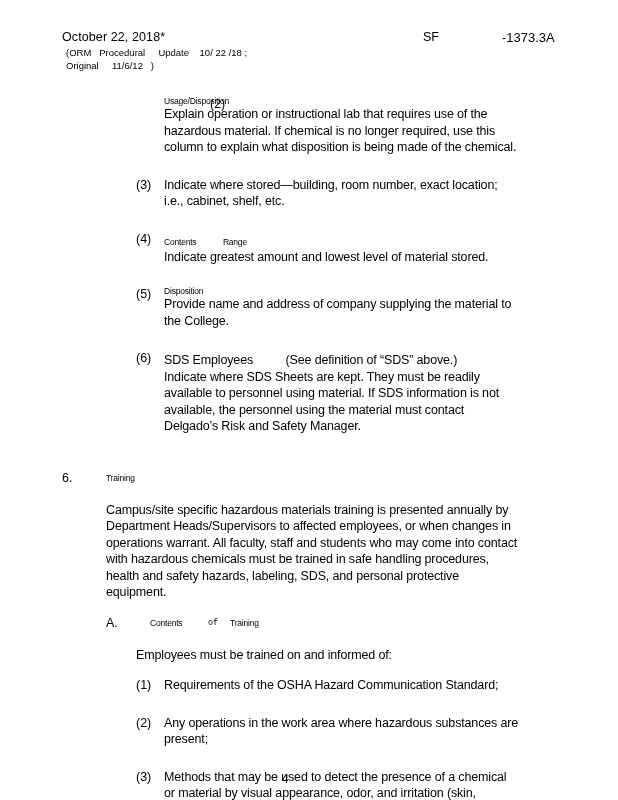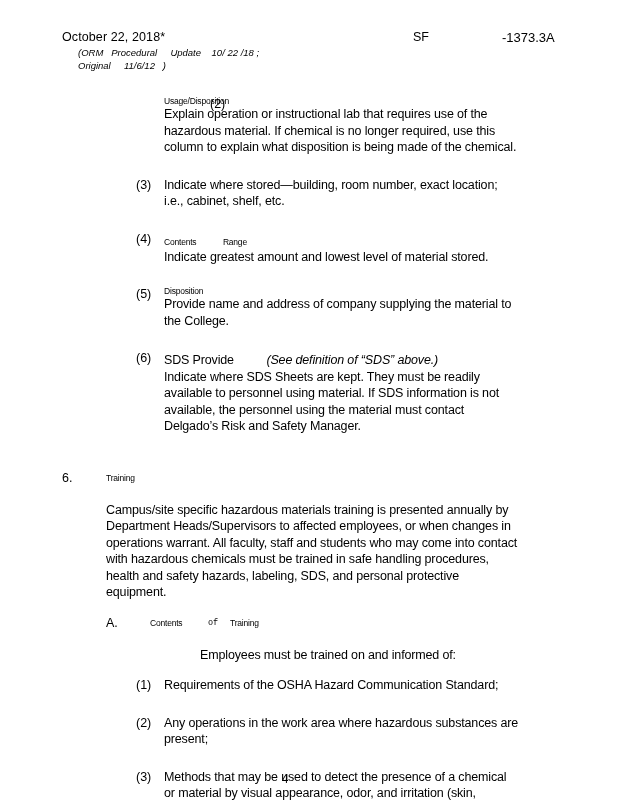--- a/index.html
+++ b/index.html
@@ -29,36 +29,35 @@
   }
   .hdr-date {
     position: absolute;
     left: 0;
     top: 0;
     font-size: 12.5px;
     letter-spacing: 0.1px;
   }
   .hdr-sf {
     position: absolute;
-    left: 351px;
+    left: 361px;
     top: 0;
     font-size: 12.5px;
   }
   .hdr-num {
     position: absolute;
     left: 440px;
     top: 0;
     font-size: 13px;
   }
   .hdr-sub {
     position: absolute;
-    left: 16px;
+    left: 4px;
     top: 16px;
     font-size: 9.5px;
-    font-style: italic;
     line-height: 13px;
     white-space: pre;
   }
   
   .block {
     position: relative;
     margin-bottom: 0;
   }
   .num-item {
     position: relative;
@@ -153,22 +152,22 @@
       <div class="para">Provide name and address of company supplying the  material to the College.</div>
     </div>
   </div>
 
   <div class="spacer-sm"></div>
 
   <div class="num-item">
     <div class="marker" style="position:absolute; left:74px; top:0;">(6)</div>
     <div class="indent-2">
       <div class="row">
-        <span class="para">SDS Provide</span>
-        <span class="para" style="margin-left:28px;font-style:italic;">(See definition of “SDS” above.)</span>
+        <span class="para">SDS Employees</span>
+        <span class="para" style="margin-left:28px;">(See definition of “SDS” above.)</span>
       </div>
       <div class="para">Indicate where SDS  Sheets are kept.  They must be readily available to personnel using material.  If SDS information  is not available, the personnel using the material must contact Delgado’s Risk and Safety Manager.</div>
     </div>
   </div>
 
   <div class="spacer-lg"></div>
 
   <div class="block">
     <div class="row" style="position:relative; height:18px;">
       <span class="marker" style="position:absolute; left:0; top:0;">6.</span>
@@ -184,21 +183,21 @@
     <div class="block">
       <div class="row" style="position:relative; height:18px; margin-left:44px;">
         <span class="marker" style="position:absolute; left:0; top:0;">A.</span>
         <span class="sub-head" style="position:absolute; left:44px; top:3px;">Contents</span>
         <span class="sub-head" style="position:absolute; left:102px; top:3px;font-family:Liberation Mono, monospace;">of</span>
         <span class="sub-head" style="position:absolute; left:124px; top:3px;">Training</span>
       </div>
 
       <div class="spacer-md"></div>
 
-      <div class="para" style="margin-left:74px;text-align:center;">Employees must     be  trained on and informed of:</div>
+      <div class="para" style="margin-left:74px;">Employees must     be  trained on and informed of:</div>
 
       <div class="spacer-md"></div>
 
       <div class="num-item">
         <div class="marker" style="position:absolute; left:74px; top:0;">(1)</div>
         <div class="para indent-2">Requirements of the OSHA  Hazard Communication Standard;</div>
       </div>
 
       <div class="spacer-sm"></div>
 

